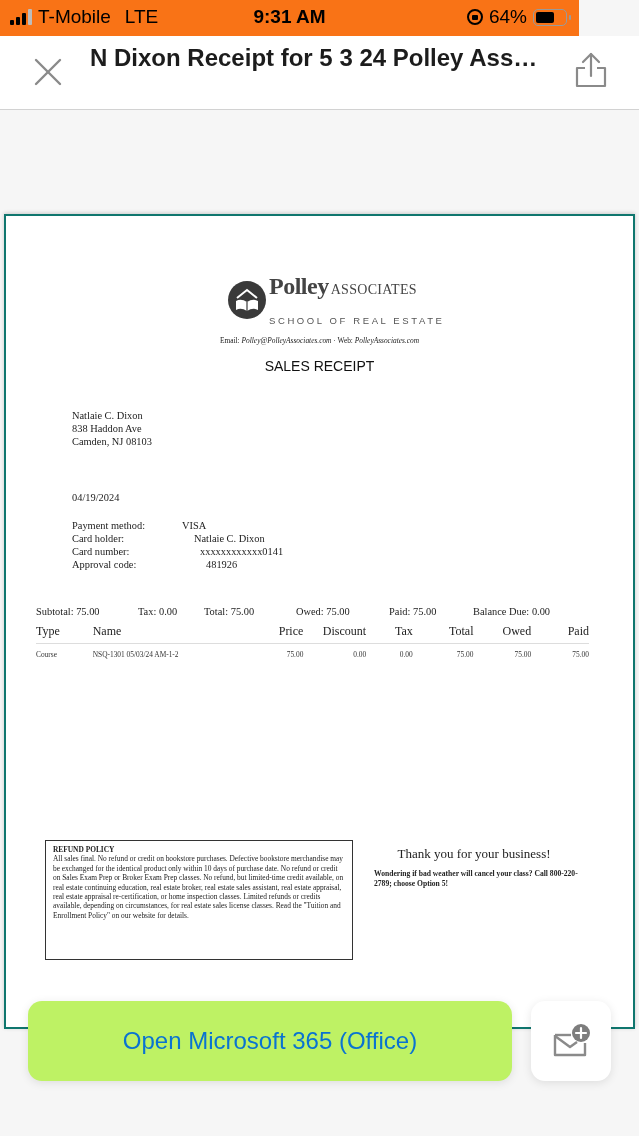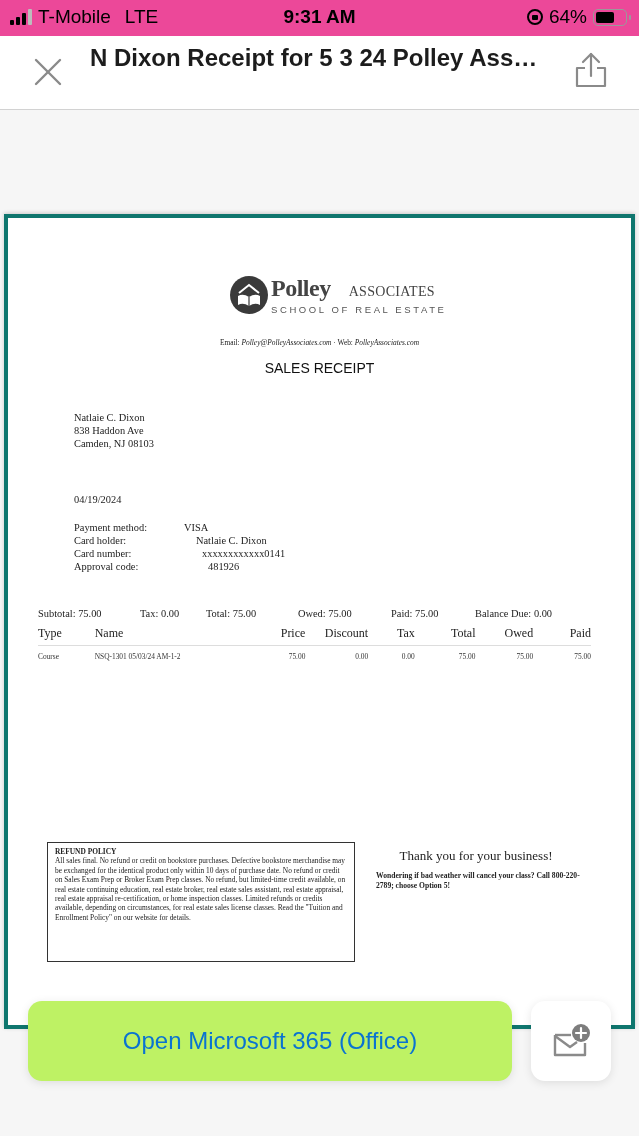--- a/index.html
+++ b/index.html
@@ -1,20 +1,20 @@
 <!DOCTYPE html>
 <html><head>
 <meta charset="utf-8">
 <style>
   * { box-sizing: border-box; margin: 0; padding: 0; }
   html, body { width: 639px; height: 1136px; overflow: hidden; }
   body { background: #f6f6f6; font-family: "Liberation Sans", "DejaVu Sans", sans-serif; position: relative; color: #000; }
 
   
-  .status-bar { position: absolute; top: 0; left: 0; width: 639px; height: 36px; background: #ec4899; }
+  .status-bar { position: absolute; top: 0; left: 0; width: 579px; height: 36px; background: #f97316; }
   .sb-left { position: absolute; left: 10px; top: 6px; display: flex; align-items: center; font-size: 19px; color: #000; }
   .signal { display: flex; align-items: flex-end; gap: 2px; height: 16px; margin-right: 6px; }
   .signal span { display: block; width: 4px; background: #000; border-radius: 1px; }
   .signal span.off { background: #bdbdbd; }
   .carrier { margin-right: 14px; }
   .sb-time { position: absolute; left: 0; right: 0; top: 6px; text-align: center; font-size: 19px; font-weight: bold; }
   .sb-right { position: absolute; right: 12px; top: 6px; display: flex; align-items: center; font-size: 19px; }
   .lock-rot { width: 16px; height: 16px; border: 2px solid #000; border-radius: 50%; margin-right: 6px; position: relative; }
   .lock-rot::after { content: ""; position: absolute; left: 3px; top: 4px; width: 6px; height: 5px; background: #000; border-radius: 1px; }
   .battery { width: 34px; height: 17px; border: 1.5px solid #9a9a9a; border-radius: 5px; margin-left: 6px; position: relative; padding: 2px; }
@@ -22,29 +22,29 @@
   .battery::after { content: ""; position: absolute; right: -5px; top: 5px; width: 2px; height: 5px; background: #9a9a9a; border-radius: 1px; }
 
   
   .header { position: absolute; top: 36px; left: 0; width: 639px; height: 74px; background: #fff; border-bottom: 1px solid #d2d2d2; }
   .close-btn { position: absolute; left: 30px; top: 18px; width: 36px; height: 36px; cursor: pointer; }
   .title { position: absolute; left: 90px; right: 90px; top: 8px; text-align: center; font-size: 24px; font-weight: bold; color: #1c1c1c; white-space: nowrap; overflow: hidden; text-overflow: ellipsis; }
   .subtitle { position: absolute; left: 0; right: 0; top: 41px; text-align: center; font-size: 20px; color: #7a7a7a; }
   .share-btn { position: absolute; right: 30px; top: 14px; width: 36px; height: 40px; cursor: pointer; }
 
   
-  .pdf-page { position: absolute; left: 4px; top: 214px; width: 631px; height: 815px; background: #fff; box-shadow: 0 -1px 4px rgba(0,0,0,0.18); border: 4px solid #0f766e; font-family: "Liberation Serif", "DejaVu Serif", serif; }
+  .pdf-page { position: absolute; left: 4px; top: 214px; width: 631px; height: 815px; background: #fff; box-shadow: 0 -1px 4px rgba(0,0,0,0.18); border: 2px solid #0f766e; font-family: "Liberation Serif", "DejaVu Serif", serif; }
 
   .logo { position: absolute; left: 222px; top: 58px; display: flex; align-items: center; }
   .logo-mark { width: 38px; height: 38px; border-radius: 50%; background: #3a3a3a; position: relative; margin-right: 3px; }
   .logo-text { display: flex; flex-direction: column; line-height: 1; }
   .logo-line1 { display: flex; align-items: baseline; color: #444; }
   .logo-polley { font-size: 24px; font-weight: bold; letter-spacing: -0.5px; }
-  .logo-assoc { font-size: 14px; margin-left: 18px; letter-spacing: 0.3px; }
-  .logo-line2 { font-family: "Liberation Sans", "DejaVu Sans", sans-serif; font-size: 9.5px; letter-spacing: 2.6px; color: #555; margin-top: 5px; }
+  .logo-assoc { font-size: 14px; margin-left: 2px; letter-spacing: 0.3px; }
+  .logo-line2 { font-family: "Liberation Sans", "DejaVu Sans", sans-serif; font-size: 9.5px; letter-spacing: 2.6px; color: #555; margin-top: 18px; }
 
   .address-line { position: absolute; left: 0; right: 0; top: 108px; text-align: center; font-family: "Liberation Sans", "DejaVu Sans", sans-serif; font-size: 7.4px; color: #222; }
   .contact-line { position: absolute; left: 0; right: 0; top: 120px; text-align: center; font-family: Liberation Serif, serif; font-size: 7.4px; color: #222; }
   .contact-line i { font-style: italic; }
   .receipt-title { position: absolute; left: 0; right: 0; top: 142px; text-align: center; font-family: "Liberation Sans", "DejaVu Sans", sans-serif; font-size: 14px; color: #111; }
 
   .doc-text { position: absolute; font-size: 10.4px; color: #222; line-height: 13px; }
   .cust { left: 66px; top: 193px; }
   .date { left: 66px; top: 275px; }
   .pay { left: 66px; top: 303px; }

